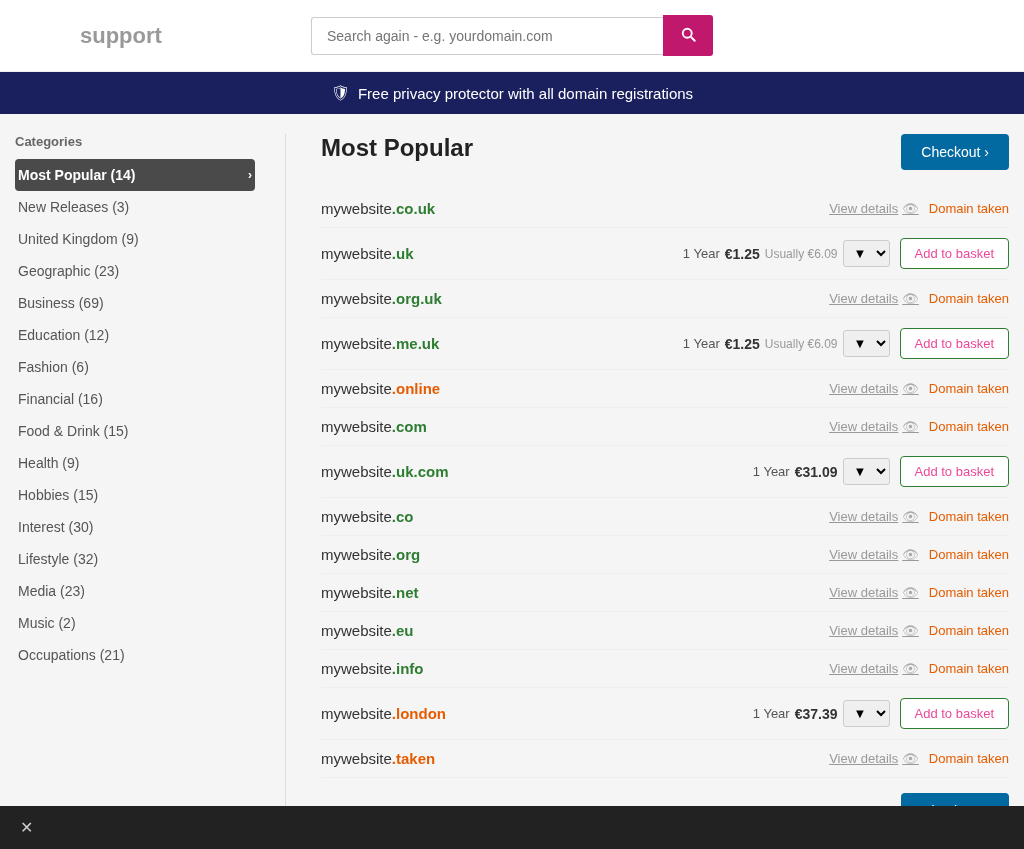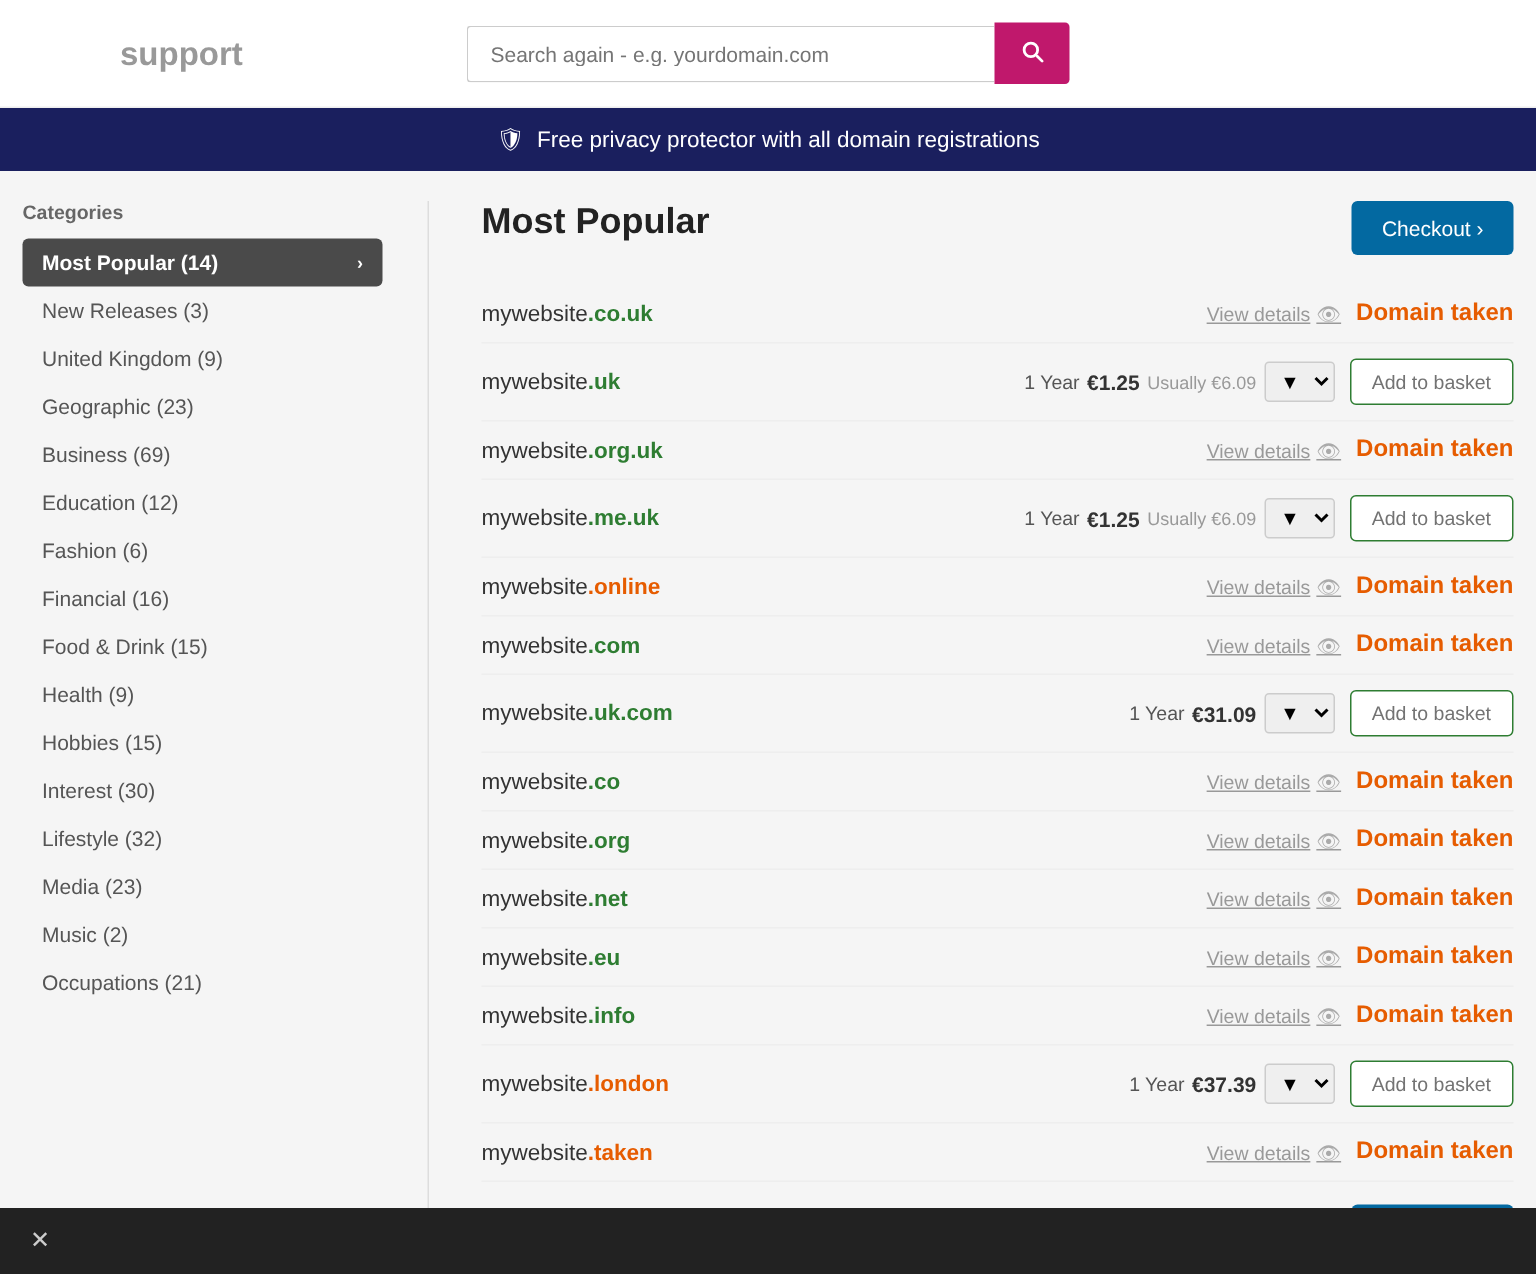--- a/index.html
+++ b/index.html
@@ -15,45 +15,45 @@
 
     
     .banner { background: #1a1f5e; color: #fff; text-align: center; padding: 12px; font-size: 15px; display: flex; align-items: center; justify-content: center; gap: 8px; }
 
     
     .main { display: flex; max-width: 1024px; margin: 0 auto; padding: 20px 15px; gap: 0; }
 
     
     .sidebar { width: 260px; min-width: 220px; padding-right: 20px; }
     .sidebar-title { font-size: 13px; color: #666; font-weight: bold; margin-bottom: 10px; }
-    .sidebar-item { padding: 8px 13px; cursor: pointer; border-radius: 4px; display: flex; justify-content: space-between; align-items: center; color: #555; font-size: 14px; }
+    .sidebar-item { padding: 8px 3px; cursor: pointer; border-radius: 4px; display: flex; justify-content: space-between; align-items: center; color: #555; font-size: 14px; }
     .sidebar-item.active { background: #4a4a4a; color: #fff; font-weight: bold; border-radius: 4px; }
     .sidebar-item.active .chevron { color: #fff; }
     .chevron { font-size: 12px; }
 
     
     .content { flex: 1; }
     .content-header { display: flex; justify-content: space-between; align-items: flex-start; margin-bottom: 20px; }
     .content-title { font-size: 24px; font-weight: bold; color: #222; }
     .checkout-btn { background: #0369a1; color: #fff; border: none; padding: 10px 20px; font-size: 14px; border-radius: 4px; cursor: pointer; }
 
     
     .domain-row { display: flex; align-items: center; padding: 10px 0; border-bottom: 1px solid #eee; }
     .domain-name { min-width: 200px; font-size: 15px; color: #333; }
     .domain-name span { color: #2e7d32; font-weight: bold; }
     .domain-name span.orange { color: #e65c00; }
     .domain-actions { margin-left: auto; display: flex; align-items: center; gap: 10px; }
     .view-details { color: #999; font-size: 13px; text-decoration: underline; cursor: pointer; display: flex; align-items: center; gap: 4px; }
-    .domain-taken { color: #e65c00; font-weight: bold; font-size: 16px; }
+    .domain-taken { color: #e65c00; font-weight: normal; font-size: 13px; }
     .price-select-group { display: flex; align-items: center; gap: 5px; }
     .year-label { font-size: 13px; color: #555; }
     .price { font-size: 14px; font-weight: bold; color: #333; }
     .usually { font-size: 12px; color: #999; }
     .price-select { border: 1px solid #ccc; padding: 4px 6px; font-size: 13px; border-radius: 3px; }
-    .add-basket-btn { background: #fff; color: #737373; border: 1px solid #2e7d32; padding: 7px 14px; font-size: 13px; border-radius: 4px; cursor: pointer; white-space: nowrap; }
+    .add-basket-btn { background: #fff; color: #ec4899; border: 1px solid #2e7d32; padding: 7px 14px; font-size: 13px; border-radius: 4px; cursor: pointer; white-space: nowrap; }
 
     
     .cookie-bar { position: fixed; bottom: 0; left: 0; right: 0; background: #222; color: #ccc; padding: 12px 20px; font-size: 13px; display: flex; align-items: center; justify-content: space-between; }
     .cookie-bar a { color: #ccc; }
     .cookie-close { color: #ccc; cursor: pointer; font-size: 16px; background: none; border: none; }
 
     .eye-icon { color: #aaa; font-size: 13px; }
 
     .divider { width: 1px; background: #ddd; margin: 0 10px; align-self: stretch; }
   </style>

